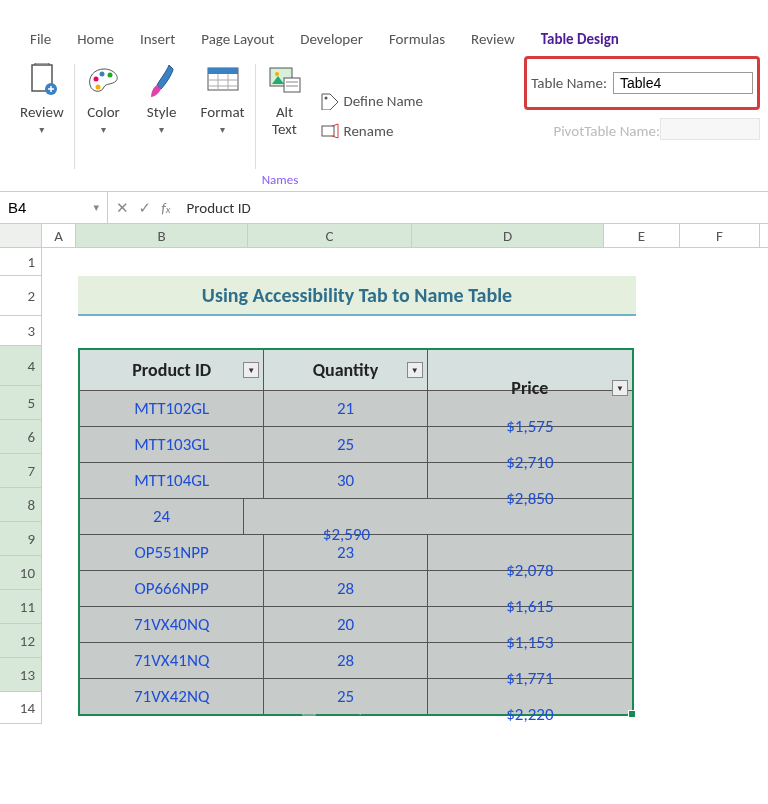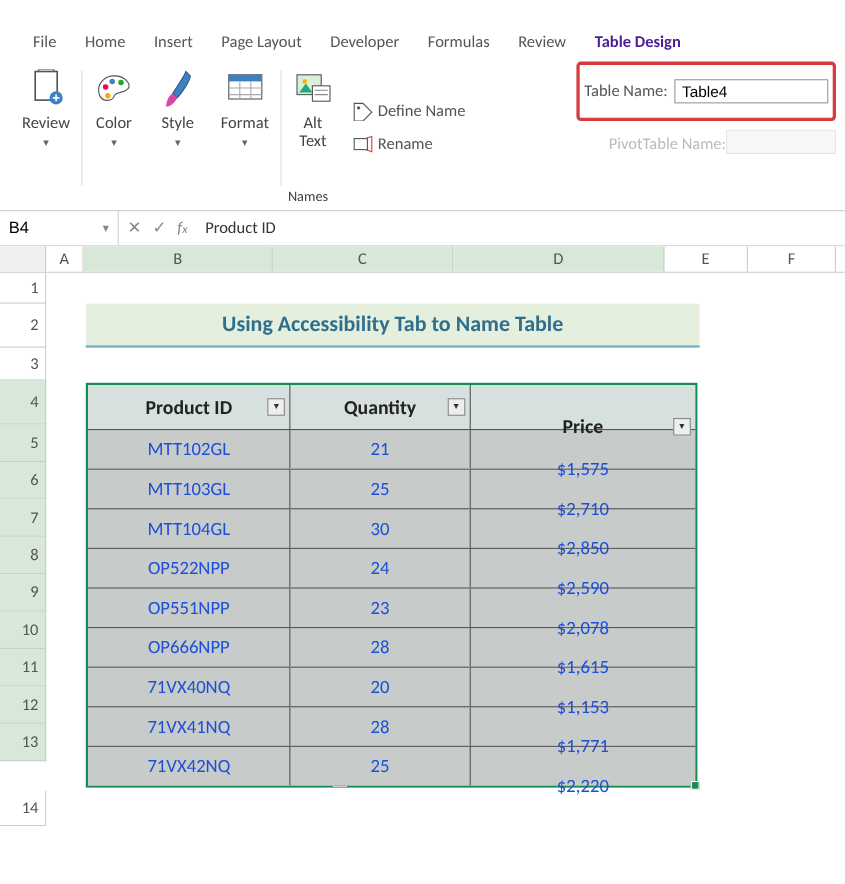--- a/index.html
+++ b/index.html
@@ -17,21 +17,21 @@
 .iconbox { width: 38px; height: 38px; display: flex; align-items: center; justify-content: center; margin-bottom: 4px; }
 .biglabel { font-size: 15px; color: #444; text-align: center; line-height: 1.1; }
 .drop-caret { font-size: 10px; color: #666; margin-top: 2px; }
 .names-group { flex: 1; padding-left: 6px; }
 .names-row { display: flex; align-items: flex-end; gap: 0; margin-bottom: 8px; }
 .small-label { font-size: 15px; color: #555; }
 .disabled { color: #bbb; }
 .tablename-box { border: 3px solid #d73c3c; border-radius: 4px; padding: 13px 4px; display: flex; align-items: center; gap: 6px; }
 .tablename-input { width: 140px; height: 22px; border: 1px solid #999; padding: 0 6px; font-size: 14px; outline: none; }
 .pivot-input { width: 100px; height: 22px; border: 1px solid #e5e5e5; background: #f7f7f7; }
-.group-title { position: absolute; bottom: 4px; left: 50%; transform: translateX(-50%); font-size: 13px; color: #404040; }
+.group-title { position: absolute; bottom: 4px; left: 50%; transform: translateX(-50%); font-size: 13px; color: #8b5cf6; }
 .names-group .group-title { left: 280px; }
 
 
 .fbar { display: flex; align-items: center; border-bottom: 1px solid #ccc; height: 32px; font-size: 15px; }
 .namebox { width: 108px; border-right: 1px solid #ccc; height: 100%; display: flex; align-items: center; padding: 0 8px; justify-content: space-between; gap: 12px; }
 .namebox input { border: none; width: 70px; font-size: 15px; outline: none; }
 .fx-area { display: flex; align-items: center; padding: 0 8px; gap: 10px; color: #888; }
 .fx-content { color: #333; margin-left: 6px; }
 
 
@@ -42,21 +42,21 @@
 .wA { width: 34px; } .wB { width: 172px; } .wC { width: 164px; } .wD { width: 192px; } .wE { width: 76px; } .wF { width: 80px; }
 
 .gridbody { display: flex; }
 .rowhdrs { width: 42px; }
 .rh { height: 34px; border-right: 1px solid #ccc; border-bottom: 1px solid #ccc; display: flex; align-items: center; justify-content: flex-end; padding-right: 6px; font-size: 15px; color: #555; }
 .rh.r1 { height: 28px; }
 .rh.r2 { height: 40px; }
 .rh.r3 { height: 30px; }
 .rh.r4 { height: 40px; }
 .rh.sel { background: #d7e8d9; }
-.rh.last { height: 32px; margin-top: 27px; }
+.rh.last { height: 32px; }
 
 .cells { position: relative; flex: 1; }
 
 
 .titlecell { position: absolute; left: 36px; top: 28px; width: 558px; height: 40px; background: #e4efde; border-bottom: 2px solid #6fb1c7; display:flex; align-items:center; justify-content:center; font-size: 20px; font-weight: 700; color: #2f6f8c; }
 
 
 .datatable { position: absolute; left: 36px; top: 100px; width: 556px; border: 2px solid #1a8a55; }
 .dt-head { display: flex; background: #d6e0df; height: 40px; }
 .dt-head .hc { display:flex; align-items:center; justify-content: center; font-size: 18px; font-weight: 700; color: #222; border-right: 1px solid #555; position: relative; }
@@ -247,21 +247,20 @@
             <div class="c cB">MTT103GL</div>
             <div class="c cC">25</div>
             <div class="c cD">$2,710</div>
           </div>
           <div class="dt-row">
             <div class="c cB">MTT104GL</div>
             <div class="c cC">30</div>
             <div class="c cD">$2,850</div>
           </div>
           <div class="dt-row">
-            <div class="c cB">OP522NPP</div>
             <div class="c cC">24</div>
             <div class="c cD">$2,590</div>
           </div>
           <div class="dt-row">
             <div class="c cB">OP551NPP</div>
             <div class="c cC">23</div>
             <div class="c cD">$2,078</div>
           </div>
           <div class="dt-row">
             <div class="c cB">OP666NPP</div>

